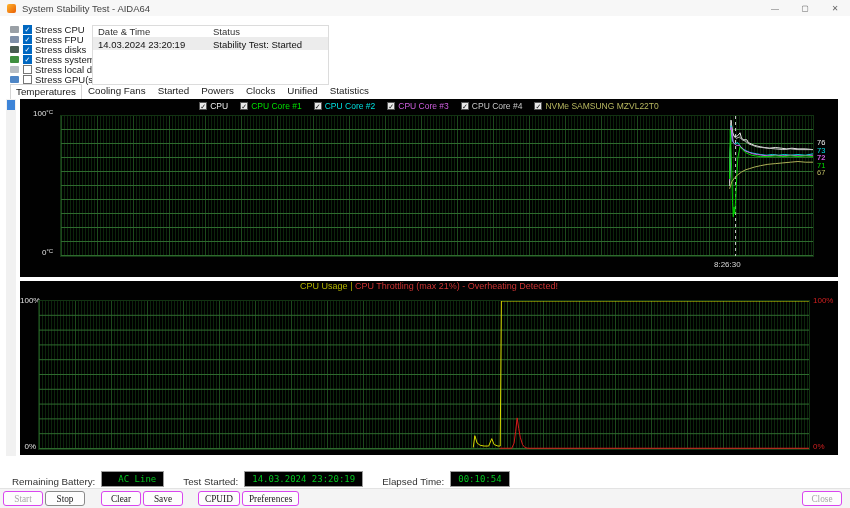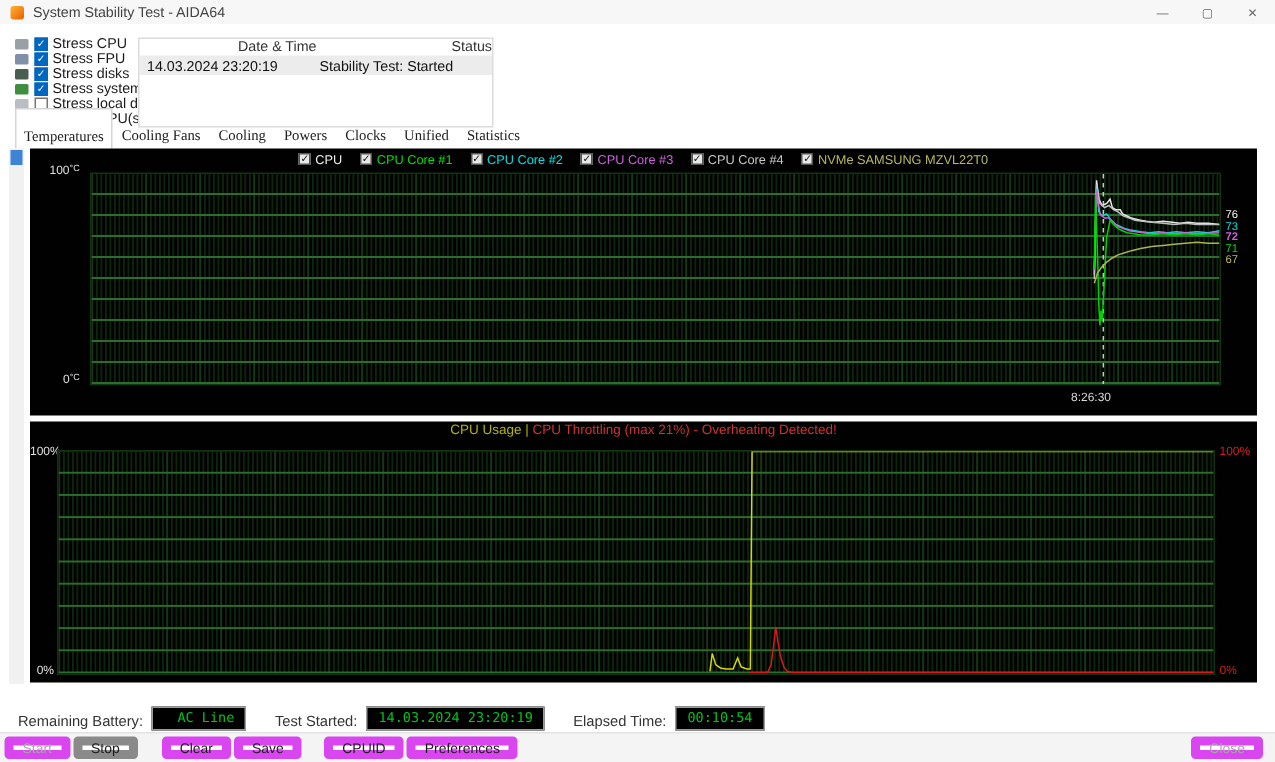--- a/index.html
+++ b/index.html
@@ -24,28 +24,28 @@
   .stress-icon { width:9px; height:7px; border-radius:1px; flex:0 0 auto; }
   .cbx { width:9px; height:9px; margin-left:4px; margin-right:3px; flex:0 0 auto;
          border:1px solid #767676; background:#fff; display:flex; align-items:center;
          justify-content:center; font-size:7px; line-height:7px; color:#fff; }
   .cbx.checked { background:#0067c0; border-color:#0067c0; }
   .stress-label { font-size:9.5px; white-space:nowrap; color:#1a1a1a; }
 
   
   .log-table { position:absolute; left:92px; top:25px; width:237px; height:60px;
                border:1px solid #dcdcdc; background:#fff; font-size:9.5px; }
-  .log-header { display:flex; height:12px; align-items:center; border-bottom:1px solid #ececec; color:#333;text-align:right; }
+  .log-header { display:flex; height:12px; align-items:center; border-bottom:1px solid #ececec; color:#333; }
   .log-row { display:flex; height:12px; align-items:center; background:#ececec; color:#111; }
   .col-datetime { width:118px; padding-left:5px; }
   .col-status { flex:1; padding-left:2px; }
 
   
   .tabs { position:absolute; left:10px; top:85px; height:14px; display:flex; align-items:flex-end; }
-  .tab { padding:13px 5px 2px 5px; font-size:9.8px; color:#222; border:1px solid transparent;font-family:Liberation Serif, serif; }
+  .tab { padding:1px 5px 2px 5px; font-size:9.8px; color:#222; border:1px solid transparent; }
   .tab.selected { background:#fff; border:1px solid #d5d5d5; border-bottom:none; }
 
   
   .vscroll { position:absolute; left:6px; top:99px; width:10px; height:357px; background:#f1f1f1; }
   .vscroll-thumb { position:absolute; left:1px; top:1px; width:8px; height:10px; background:#3d84d8; }
 
   
   .chart-panel { position:absolute; left:20px; width:818px; background:#010101;padding-left:40px; }
   #chart1 { top:99px; height:178px; }
   #chart2 { top:281px; height:174px; }
@@ -78,23 +78,23 @@
   
   .statusbar { position:absolute; left:0; top:465px; width:710px; height:22px; background:#fff;
                display:flex; align-items:flex-end; padding-left:12px; }
   .status-label { font-size:9.8px; color:#333; margin-right:6px; }
   .lcd { background:#000; border:1px solid #9c9c9c; padding:2px 7px; margin-right:19px;
          font-family:"DejaVu Sans Mono", monospace; font-size:9px; }
 
   
   .buttonbar { position:absolute; left:0; top:488px; width:850px; height:20px; background:#f4f4f4;
                border-top:1px solid #e3e3e3; display:flex; align-items:center; }
-  .btn { height:15px; min-width:40px; padding:0 6px; background:#fdfdfd; border:6px solid #d946ef;
+  .btn { height:15px; min-width:40px; padding:0 6px; background:#fdfdfd; border:1px solid #d946ef;
          border-radius:3px; font-size:9.3px; color:#1a1a1a; display:flex; align-items:center;
-         justify-content:center; }
+         justify-content:center;font-family:Liberation Serif, serif; }
   .btn.disabled { color:#a8a8a8; }
   .btn.default { border-color:#8a8a8a; }
   #btn-close { position:absolute; right:8px; top:2px; }
 </style>
 </head>
 <body>
 
 <div class="app">
 
   <div class="titlebar">
@@ -149,21 +149,21 @@
         <div class="log-row">
           <div class="col-datetime">14.03.2024 23:20:19</div>
           <div class="col-status">Stability Test: Started</div>
         </div>
       </div>
   </div>
 
   <div class="tabs" id="tabs">
       <span class="tab selected">Temperatures</span>
       <span class="tab">Cooling Fans</span>
-      <span class="tab">Cooling</span>
+      <span class="tab">Started</span>
       <span class="tab">Powers</span>
       <span class="tab">Clocks</span>
       <span class="tab">Unified</span>
       <span class="tab">Statistics</span>
     </div>
 
   <div class="vscroll">
     <div class="vscroll-thumb"></div>
   </div>
 

